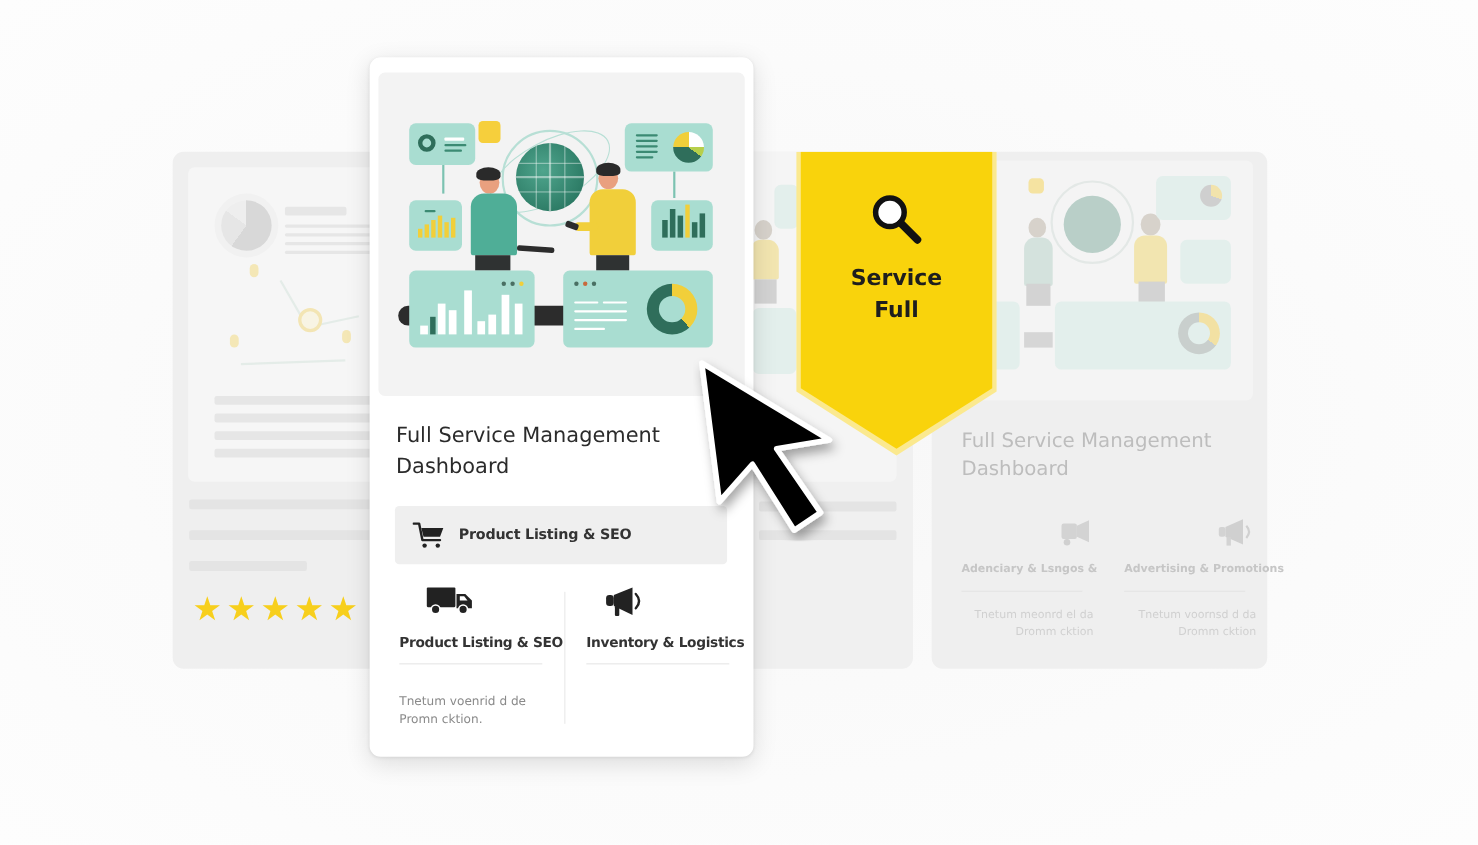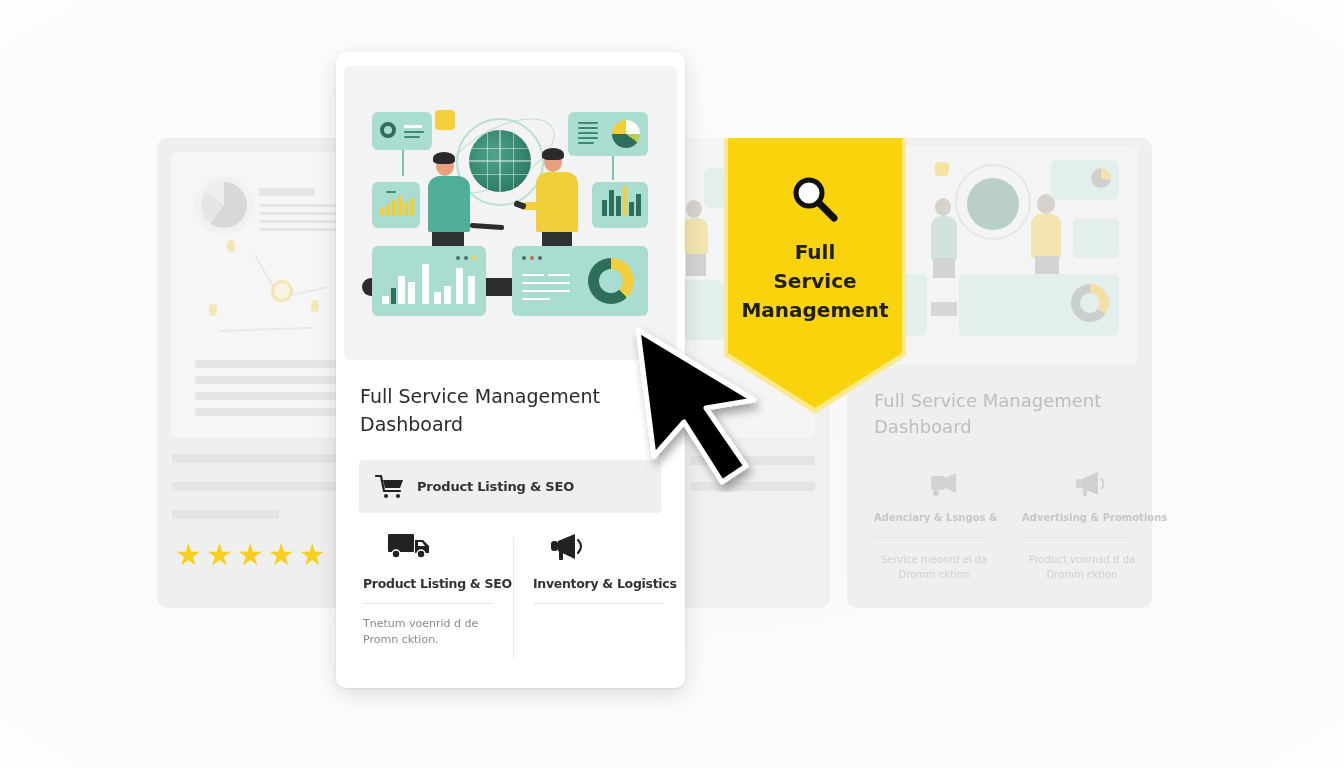--- a/index.html
+++ b/index.html
@@ -58,21 +58,21 @@
       background: #efefef; border-radius: 10px;
     }
     .card-right .illus {
       position: absolute; left: 14px; top: 8px; width: 278px; height: 218px;
       background: #f4f4f4; border-radius: 6px; overflow: hidden;
     }
     .card-right .title {
       position: absolute; left: 27px; top: 250px; font-size: 18px; line-height: 26px;
       color: #bdbdbd; font-weight: normal; width: 270px;
     }
-    .card-right .feat { position: absolute; top: 332px; width: 120px; text-align: center; }
+    .card-right .feat { position: absolute; top: 332px; width: 120px; text-align: right; }
     .card-right .feat .ico { font-size: 22px; color: #cfcfcf; margin-left: 20px; height: 30px; }
     .card-right .feat .lbl { font-size: 10px; color: #c6c6c6; font-weight: bold; margin-top: 12px; white-space: nowrap; }
     .card-right .feat .sep { height: 1px; background: #e4e4e4; margin-top: 14px; width: 110px; }
     .card-right .feat .desc { font-size: 10px; color: #d0d0d0; margin-top: 14px; line-height: 15px; }
 
     
     .card-main {
       position: absolute; left: 336px; top: 52px; width: 349px; height: 636px;
       background: #ffffff; border-radius: 10px;
       box-shadow: 0 6px 22px rgba(0,0,0,0.12), 0 1px 3px rgba(0,0,0,0.08);
@@ -121,21 +121,21 @@
     .highlight-row .lbl { font-size: 13px; color: #333; margin-left: 12px; font-weight: bold; letter-spacing: -0.2px; }
 
     .feature {
       position: absolute; top: 480px; width: 140px;
     }
     .feature .ico { height: 30px; margin-left: 24px; }
     .feature .lbl {
       font-size: 12.5px; color: #333; margin-top: 14px; white-space: nowrap; font-weight: bold; letter-spacing: -0.3px;
     }
     .feature .sep { height: 1px; background: #e6e6e6; margin-top: 12px; width: 130px; }
-    .feature .desc { font-size: 11px; color: #8a8a8a; margin-top: 12px; line-height: 16px; }
+    .feature .desc { font-size: 11px; color: #8a8a8a; margin-top: 26px; line-height: 16px; }
     .vdivider { position: absolute; left: 177px; top: 486px; width: 1px; height: 120px; background: #e8e8e8; }
 
     
     .badge {
       position: absolute; left: 722px; top: 138px; width: 186px; height: 278px;
     }
     .badge svg { position: absolute; left: 0; top: 0; }
     .badge .search { position: absolute; left: 68px; top: 36px; }
     .badge .txt {
       position: absolute; left: 0; top: 100px; width: 186px; text-align: center;
@@ -223,37 +223,37 @@
     <div class="ico">
       <svg width="32" height="28" viewBox="0 0 32 28">
           <rect x="3" y="6" width="14" height="14" rx="2" fill="#d3d3d3"></rect>
           <path d="M17 8 L28 3 V23 L17 18Z" fill="#d3d3d3"></path>
           <circle cx="8" cy="23" r="3" fill="#d0d0d0"></circle>
         </svg>
     </div>
     <div class="lbl">Adenciary &amp; Lsngos &amp;</div>
     <div class="sep"></div>
     <div class="desc">
-      <span style="display:block">Service meonrd el da</span>
+      <span style="display:block">Tnetum meonrd el da</span>
       <span style="display:block">Dromm cktion</span>
     </div>
   </div>
   <div class="feat" style="left:175px;">
     <div class="ico">
       <svg width="36" height="28" viewBox="0 0 36 28">
           <rect x="2" y="9" width="6" height="9" rx="2" fill="#d3d3d3"></rect>
           <path d="M8 9 L24 2 V25 L8 18Z" fill="#d0d0d0"></path>
           <path d="M27 8 Q32 13.5 27 19" stroke="#d0d0d0" stroke-width="2" fill="none"></path>
           <rect x="9" y="18" width="4" height="8" fill="#d3d3d3"></rect>
         </svg>
     </div>
     <div class="lbl">Advertising &amp; Promotions</div>
     <div class="sep"></div>
     <div class="desc">
-      <span style="display:block">Product voornsd d da</span>
+      <span style="display:block">Tnetum voornsd d da</span>
       <span style="display:block">Dromm cktion</span>
     </div>
   </div>
 </div>
 
 <div class="card-main">
   <div class="hero">
 
     <div class="panel" style="left:28px;top:46px;width:60px;height:38px;">
       <div class="ring" style="left:8px;top:10px;width:16px;height:16px;border:4px solid #2f6e5b;"></div>
@@ -409,23 +409,22 @@
     <path d="M2 0 H184 V218 L93 276 L2 218 Z" fill="#fbe98f"></path>
     <path d="M6 0 H180 V215 L93 270 L6 215 Z" fill="#f9d30c"></path>
   </svg>
   <div class="search">
     <svg width="50" height="50" viewBox="0 0 50 50">
       <circle cx="19" cy="19" r="13" fill="#fff" stroke="#111" stroke-width="5"></circle>
       <line x1="29" y1="29" x2="44" y2="44" stroke="#111" stroke-width="7" stroke-linecap="round"></line>
     </svg>
   </div>
   <div class="txt">
+    <span>Service</span>
     <span>Full</span>
-    <span>Service</span>
-    <span>Management</span>
   </div>
 </div>
 
 <div class="cursor">
   <svg width="140" height="170" viewBox="0 0 140 170">
     <defs>
       <filter id="cs" x="-20%" y="-20%" width="140%" height="140%">
         <feDropShadow dx="3" dy="6" stdDeviation="5" flood-color="#000" flood-opacity="0.35"></feDropShadow>
       </filter>
     </defs>

